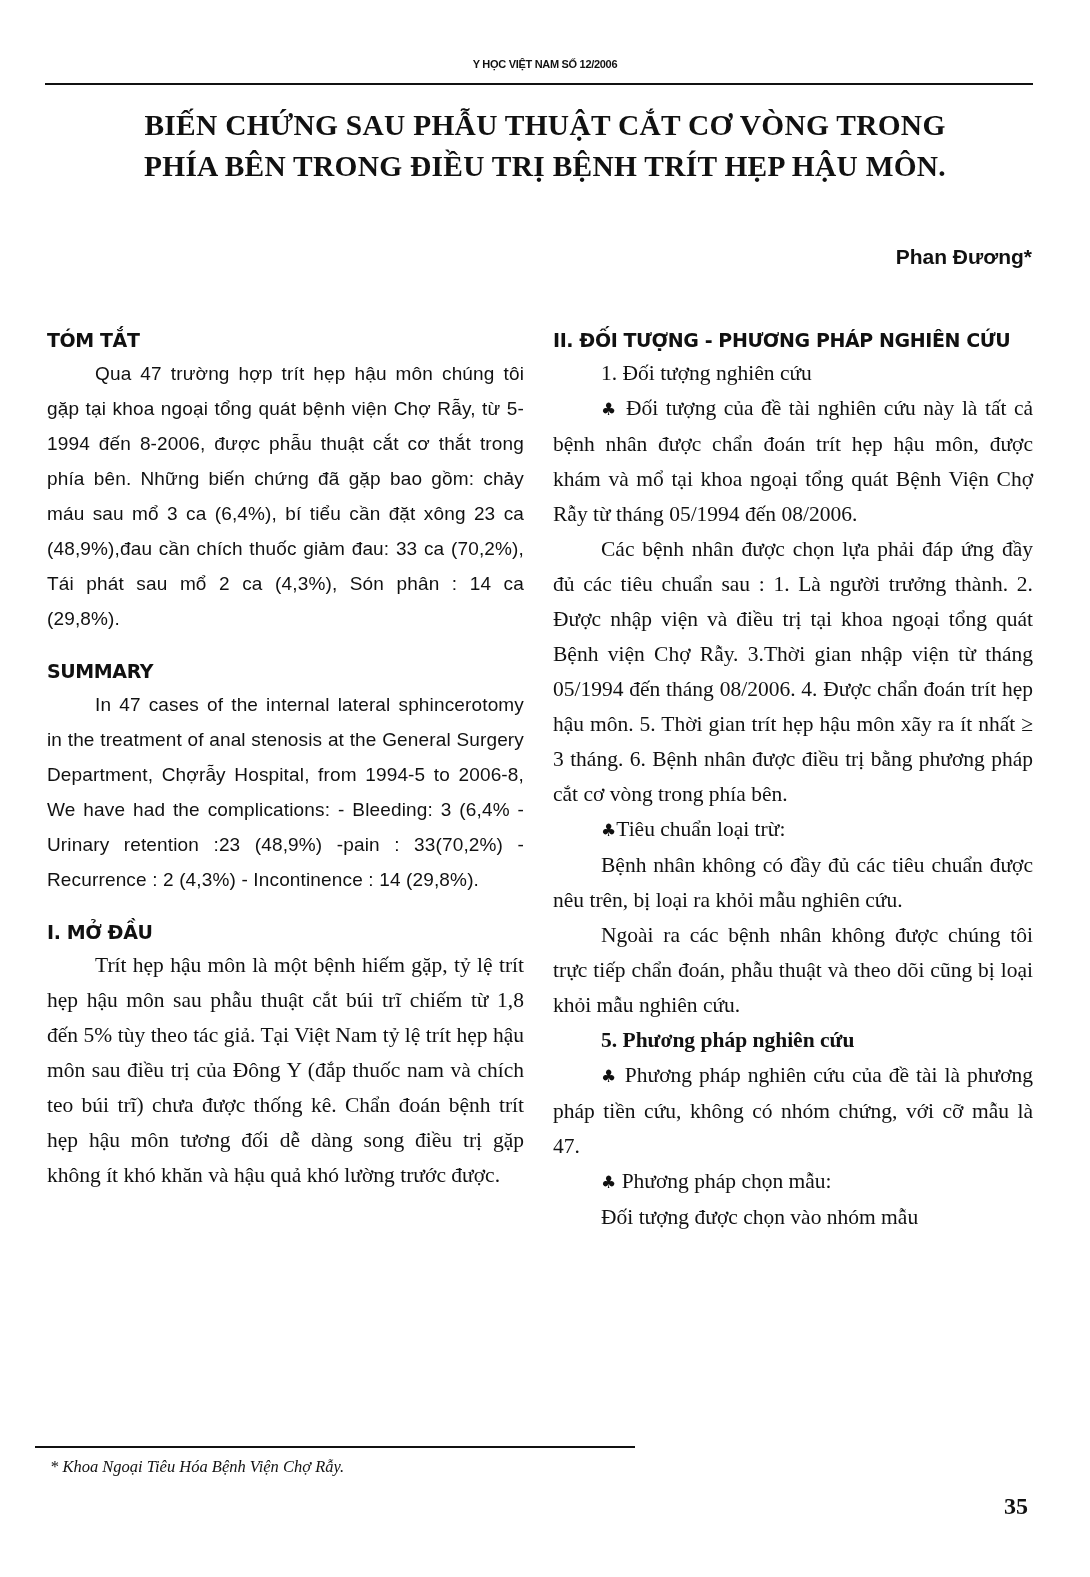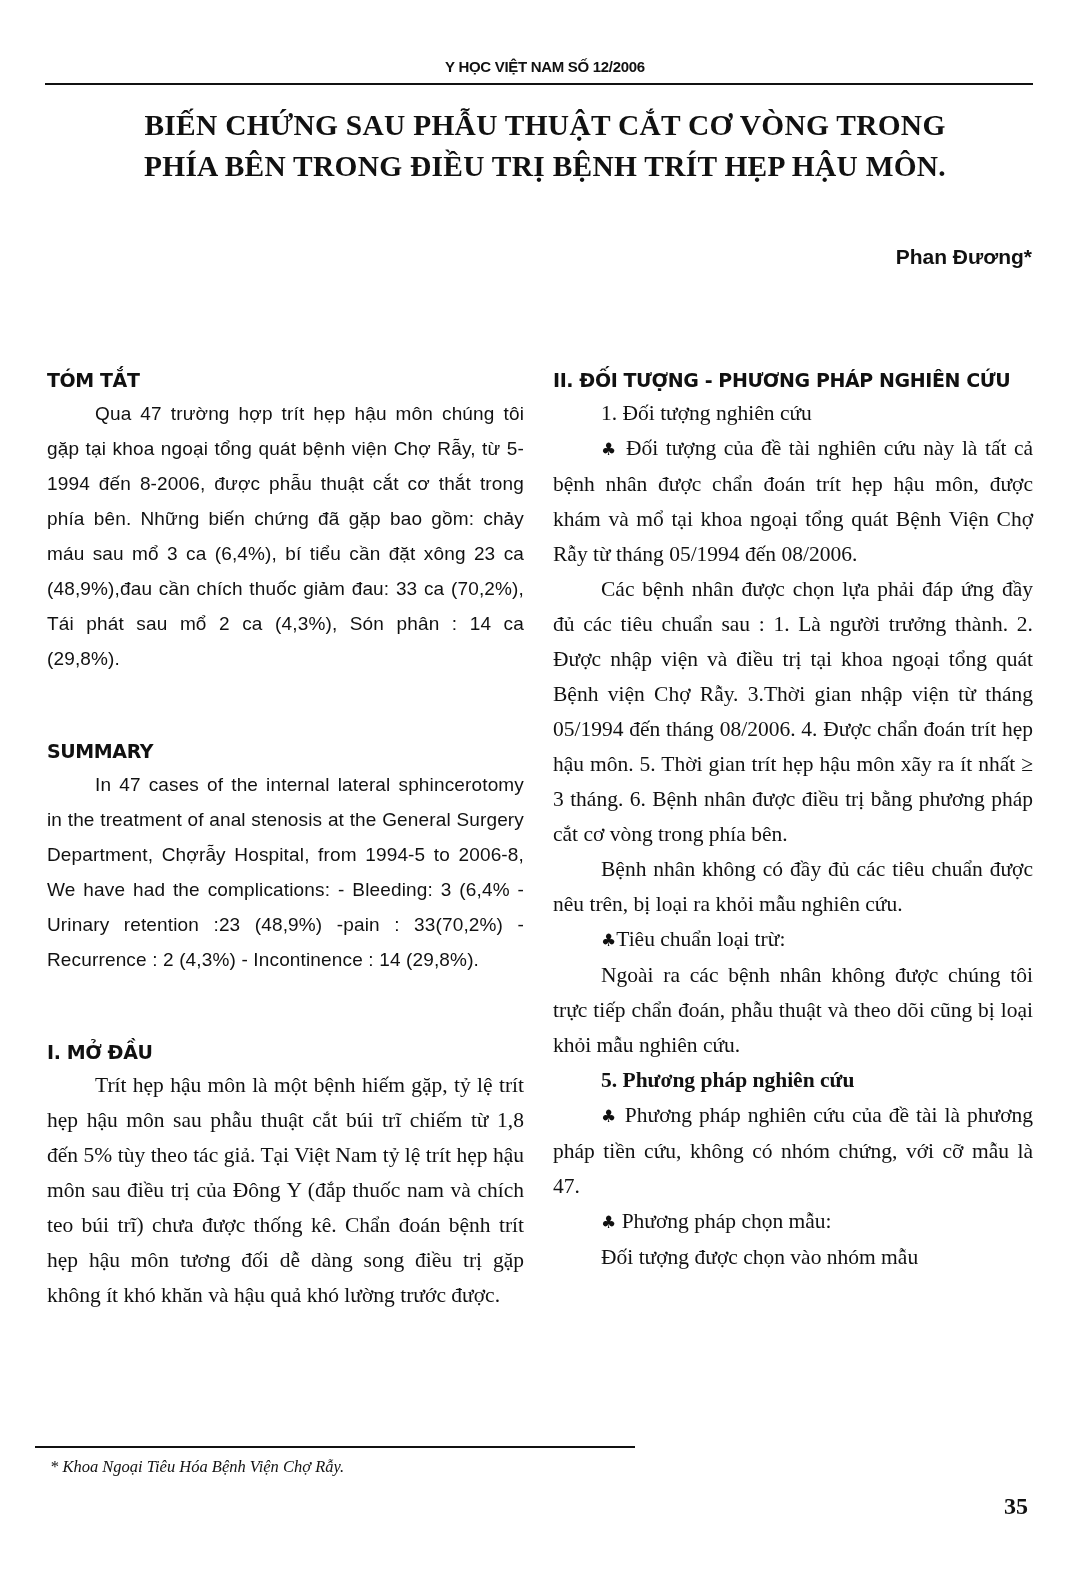--- a/index.html
+++ b/index.html
@@ -2,41 +2,41 @@
 <html><head>
 <meta charset="utf-8">
 <style>
   html, body { margin: 0; padding: 0; background: #ffffff; }
   body { width: 1090px; height: 1577px; position: relative; overflow: hidden; color: #111; }
   .page { position: absolute; left: 0; top: 0; width: 1090px; height: 1577px; }
 
   .running-head {
     position: absolute; left: 0; width: 1090px; top: 58px;
     text-align: center; font-family: "Liberation Sans", sans-serif;
-    font-weight: bold; font-size: 15px; letter-spacing: -0.3px;
+    font-weight: bold; font-size: 11px; letter-spacing: -0.3px;
   }
   .head-rule { position: absolute; left: 45px; width: 988px; top: 83px; height: 0; border-top: 2px solid #111; }
 
   .title {
     position: absolute; left: 60px; width: 970px; top: 104px;
     text-align: center; font-family: "Liberation Serif", serif; font-weight: bold;
     font-size: 30px; line-height: 41px; letter-spacing: 0.3px; transform: scaleX(0.98);
   }
   .author {
     position: absolute; right: 58px; top: 237px;
     font-family: Liberation Sans, sans-serif; font-weight: bold; font-size: 21px; margin-top: 8px;
   }
 
   .col { position: absolute; top: 325px; }
   .col-left { left: 47px; width: 477px; }
   .col-right { left: 553px; width: 480px; }
 
   .sec-head {
     font-family: "DejaVu Sans", sans-serif; font-weight: bold; font-size: 19px;
-    line-height: 31px; letter-spacing: -0.4px; margin-top: 40px;
+    line-height: 31px; letter-spacing: -0.4px;
   }
   .sans-p {
     font-family: "Liberation Sans", sans-serif; font-size: 19px; line-height: 35px;
     text-align: justify; margin: 0; letter-spacing: 0.15px;
   }
   .serif-p {
     font-family: "Liberation Serif", serif; font-size: 21.5px; line-height: 35px;
     text-align: justify; margin: 0;
   }
   .indent { text-indent: 48px; }
@@ -84,22 +84,22 @@
 
   <div class="col col-right">
     <div class="sec-head">II. ĐỐI TƯỢNG - PHƯƠNG PHÁP NGHIÊN CỨU</div>
 
     <p class="serif-p indent">1. Đối tượng nghiên cứu</p>
 
     <p class="serif-p indent"><span class="club">♣</span> <span>Đối tượng của đề tài nghiên cứu này là tất cả bệnh nhân được chẩn đoán trít hẹp hậu môn, được khám và mổ tại khoa ngoại tổng quát Bệnh Viện Chợ Rẫy từ tháng 05/1994 đến 08/2006.</span></p>
 
     <p class="serif-p indent">Các bệnh nhân được chọn lựa phải đáp ứng đầy đủ các tiêu chuẩn sau : 1. Là người trưởng thành. 2. Được nhập viện và điều trị tại khoa ngoại tổng quát Bệnh viện Chợ Rẫy. 3.Thời gian nhập viện từ tháng 05/1994 đến tháng 08/2006. 4. Được chẩn đoán trít hẹp hậu môn. 5. Thời gian trít hẹp hậu môn xãy ra ít nhất ≥ 3 tháng. 6. Bệnh nhân được điều trị bằng phương pháp cắt cơ vòng trong phía bên.</p>
 
+    <p class="serif-p indent"><span class="club">♣</span><span>Tiêu chuẩn loại trừ:</span></p>
     <p class="serif-p indent">Bệnh nhân không có đầy đủ các tiêu chuẩn được nêu trên, bị loại ra khỏi mẫu nghiên cứu.</p>
-    <p class="serif-p indent"><span class="club">♣</span><span>Tiêu chuẩn loại trừ:</span></p>
     <p class="serif-p indent">Ngoài ra các bệnh nhân không được chúng tôi trực tiếp chẩn đoán, phẫu thuật và theo dõi cũng bị loại khỏi mẫu nghiên cứu.</p>
 
     <p class="serif-p indent bold">5. Phương pháp nghiên cứu</p>
     <p class="serif-p indent"><span class="club">♣</span> <span>Phương pháp nghiên cứu của đề tài là phương pháp tiền cứu, không có nhóm chứng, với cỡ mẫu là 47.</span></p>
     <p class="serif-p indent"><span class="club">♣</span> <span>Phương pháp chọn mẫu:</span></p>
     <p class="serif-p indent">Đối tượng được chọn vào nhóm mẫu</p>
   </div>
 
   <div class="foot-rule"></div>
   <div class="footnote">* Khoa Ngoại Tiêu Hóa Bệnh Viện Chợ Rẫy.</div>

